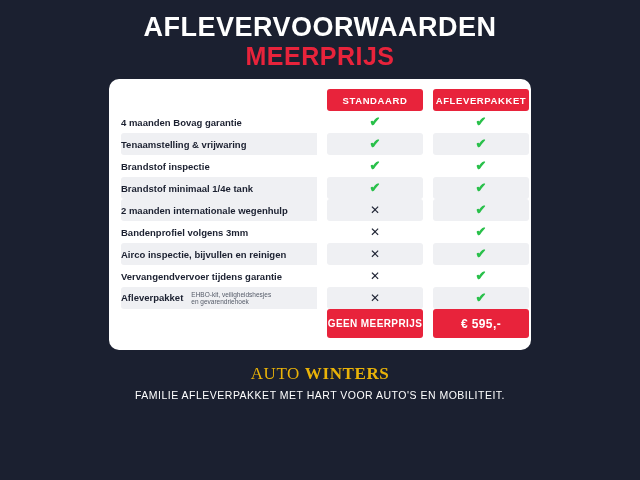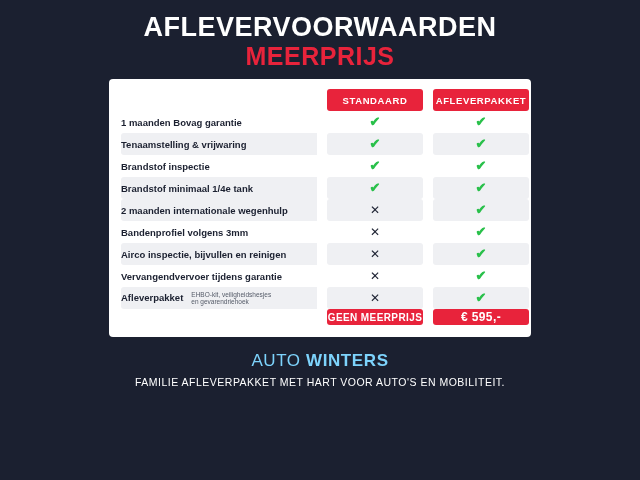--- a/index.html
+++ b/index.html
@@ -39,21 +39,21 @@
     font-size: 25px;
     font-weight: bold;
     letter-spacing: 0.5px;
     line-height: 28px;
     margin: 0;
   }
   .card {
     position: relative;
     width: 422px;
     background: #ffffff;
-    border-radius: 4px;
+    border-radius: 10px;
     margin-top: 9px;
     padding: 10px 12px 12px 12px;
     box-sizing: border-box;
   }
   table.compare {
     border-collapse: separate;
     border-spacing: 0;
     width: 100%;
     table-layout: fixed;
   }
@@ -118,41 +118,42 @@
     font-weight: bold;
     line-height: 1;
   }
   .cross {
     color: #1b2030;
     font-size: 12px;
     line-height: 1;
   }
   .price-cell {
     text-align: center;
-    height: 16px;
+    height: 29px;
     vertical-align: middle;
     background: #e8233b;
     color: #ffffff;
     font-size: 10px;
     font-weight: bold;
     letter-spacing: 0.4px;
     border-radius: 3px;
   }
   .price-cell.big { font-size: 12px; }
   .price-blank { background: transparent; }
 
   .footer {
     margin-top: 14px;
     text-align: center;
   }
   .footer-brand {
-    color: #7dd3fc;
+    color: #eab308;
     font-size: 17px;
     letter-spacing: 0.6px;
     font-weight: normal;
+    font-family: Liberation Serif, serif;
   }
   .footer-brand b { font-weight: bold; }
   .footer-tag {
     color: #ffffff;
     font-size: 10.5px;
     letter-spacing: 0.5px;
     margin-top: 5px;
   }
 </style>
 </head>
@@ -176,21 +177,21 @@
       </colgroup>
       <tbody id="table-body">
           <tr>
             <th class="head-cell head-blank"></th>
             <th></th>
             <th class="head-cell">STANDAARD</th>
             <th></th>
             <th class="head-cell">AFLEVERPAKKET</th>
           </tr>
           <tr>
-            <td class="feat-cell"><span>1 maanden Bovag garantie</span></td>
+            <td class="feat-cell"><span>4 maanden Bovag garantie</span></td>
             <td></td>
             <td class="mark-cell"><span class="check">✔</span></td>
             <td></td>
             <td class="mark-cell"><span class="check">✔</span></td>
           </tr>
           <tr class="row-shaded">
             <td class="feat-cell"><span>Tenaamstelling &amp; vrijwaring</span></td>
             <td></td>
             <td class="mark-cell"><span class="check">✔</span></td>
             <td></td>

